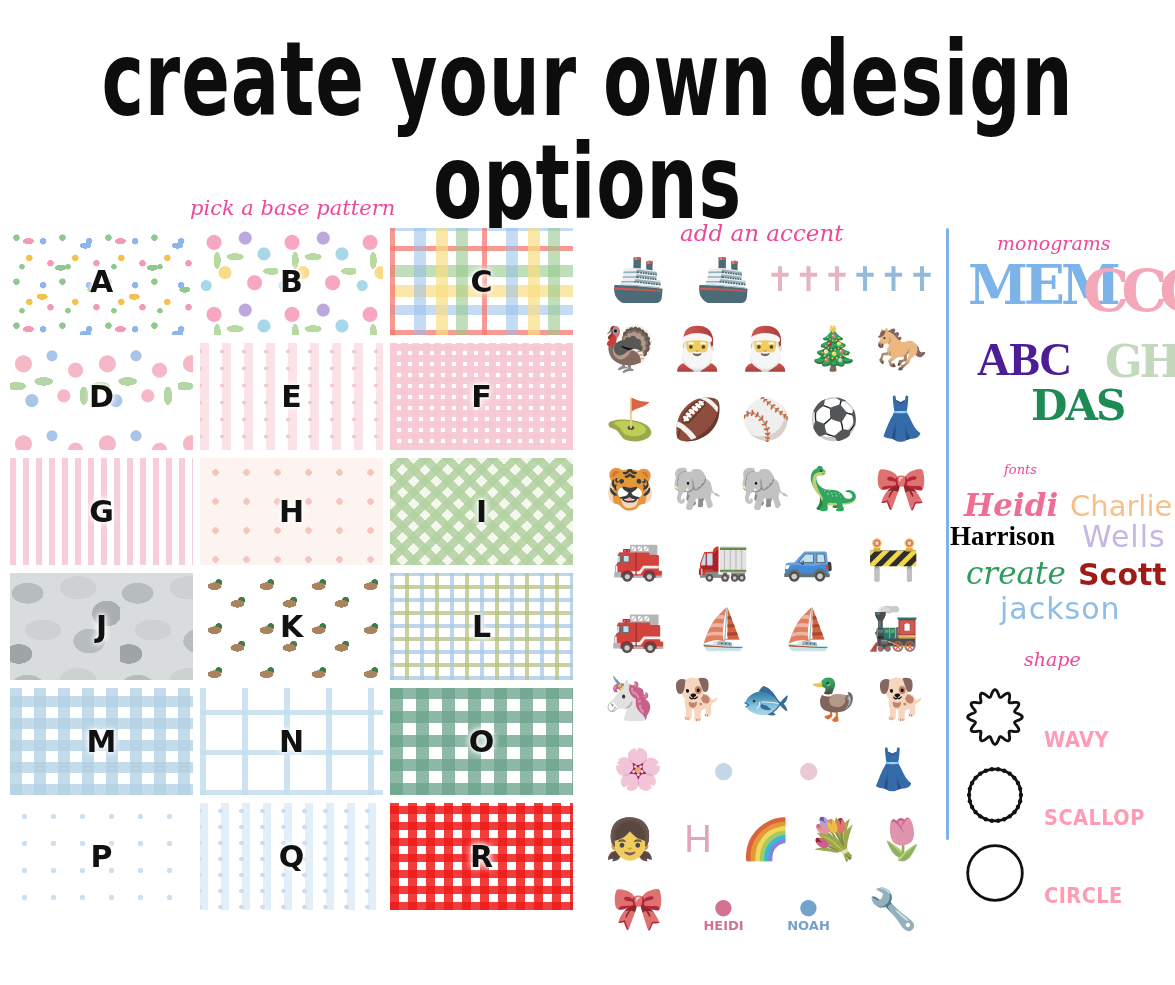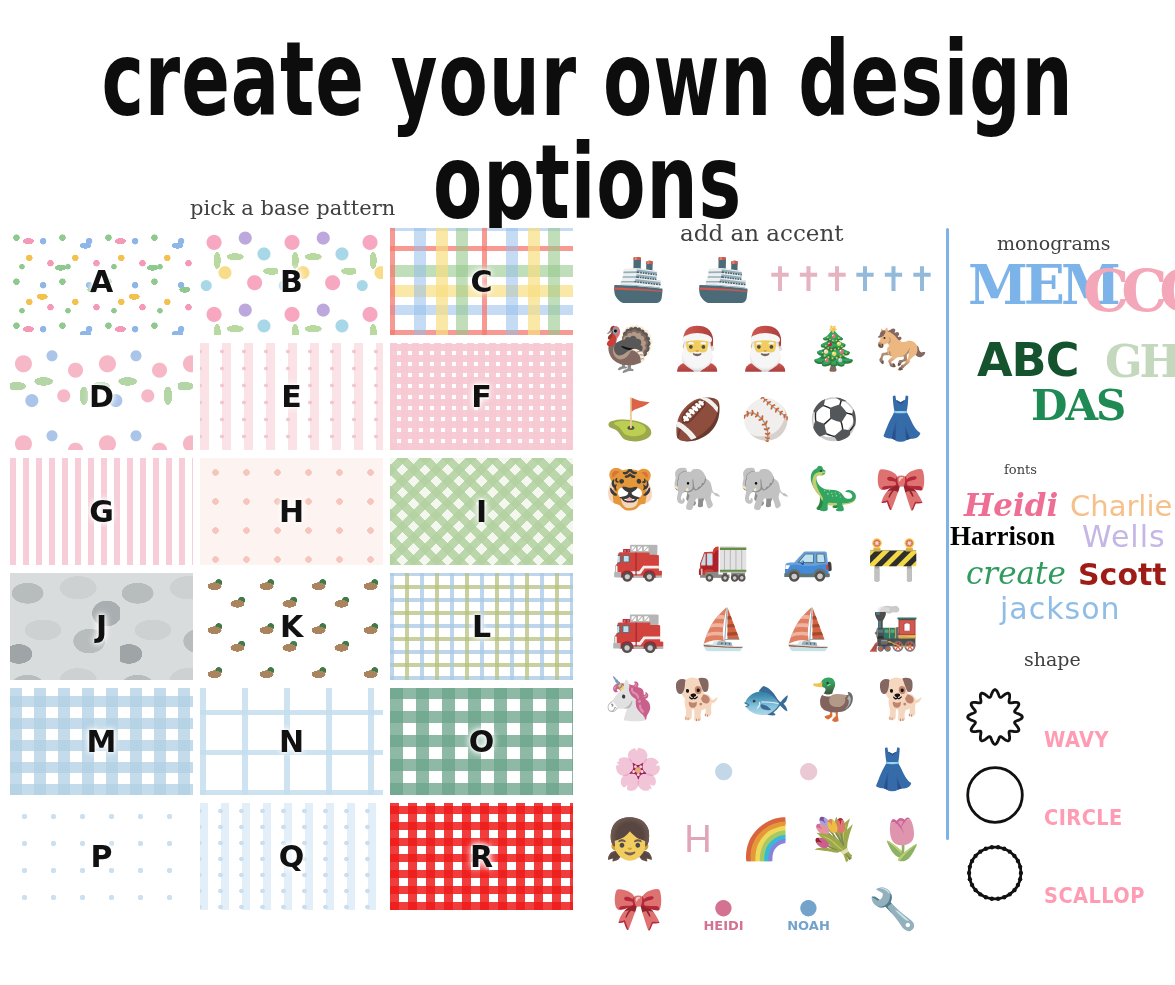--- a/index.html
+++ b/index.html
@@ -10,22 +10,22 @@
   #page-title{
     position:absolute;left:0;top:28px;width:1175px;text-align:center;
     font-family:"DejaVu Sans",sans-serif;
     font-size:78px;line-height:1;font-weight:700;color:#0d0d0d;
     letter-spacing:1px;text-transform:lowercase;
     transform:scaleY(1.32) scaleX(.92);transform-origin:center top;
   }
 
   
   .script-label{
-    font-family:"DejaVu Serif",serif;
-    color:#404040;white-space:nowrap;
+    font-family:"DejaVu Serif",serif;font-style:italic;
+    color:#ec4899;white-space:nowrap;
   }
 
   #label-base{position:absolute;left:190px;top:196px;font-size:21px;}
   #label-accent{position:absolute;left:680px;top:220px;font-size:23px;}
   #label-monograms{position:absolute;left:997px;top:232px;font-size:19px;}
   #label-fonts{position:absolute;left:1004px;top:462px;font-size:13px;}
   #label-shape{position:absolute;left:1024px;top:648px;font-size:19px;}
 
   
   #pattern-grid{
@@ -491,21 +491,21 @@
         <span>🔧</span>
       </div>
     </div>
   </div>
 
 <div id="divider" style="background: rgb(127, 179, 232);"></div>
 
 <div id="monogram-panel">
   <div class="mono" id="mono-mem" style="color: rgb(124, 179, 232);">MEM</div>
   <div class="mono" id="mono-ccc" style="color: rgb(244, 167, 185);">CCC</div>
-  <div class="mono" id="mono-abc" style="color: #14532d;">ABC</div>
+  <div class="mono" id="mono-abc" style="color: #4c1d95; font-family: Liberation Serif, serif;">ABC</div>
   <div class="mono" id="mono-ghp" style="color: rgb(195, 216, 189);">GHP</div>
   <div class="mono" id="mono-das" style="color: rgb(30, 138, 84);">DAS</div>
 </div>
 
 <div id="fonts-panel">
   <div class="fnt" id="fnt-heidi" style="color: rgb(239, 111, 148);">Heidi</div>
   <div class="fnt" id="fnt-charlie" style="color: rgb(246, 192, 138);">Charlie</div>
   <div class="fnt" id="fnt-harrison" style="color: #000000; font-family: Liberation Serif, serif;">Harrison</div>
   <div class="fnt" id="fnt-wells" style="color: rgb(197, 182, 230);">Wells</div>
   <div class="fnt" id="fnt-tucker" style="color: rgb(47, 156, 94);">create</div>
@@ -515,29 +515,20 @@
 
 <div id="shape-panel">
 
   <div class="shape-row">
     <div class="shape-fig">
       <svg viewBox="0 0 100 100" aria-hidden="true">
         <path id="wavy-path" fill="none" stroke="#111" stroke-width="4" d="M89.00 50.00 L88.94 50.51 L88.74 51.01 L88.43 51.51 L87.99 51.99 L87.46 52.45 L86.83 52.90 L86.12 53.32 L85.35 53.72 L84.54 54.09 L83.71 54.44 L82.87 54.77 L82.06 55.08 L81.27 55.37 L80.54 55.66 L79.88 55.94 L79.30 56.23 L78.82 56.52 L78.44 56.83 L78.17 57.15 L78.01 57.51 L77.97 57.89 L78.04 58.31 L78.22 58.76 L78.49 59.26 L78.85 59.79 L79.28 60.37 L79.77 60.98 L80.30 61.63 L80.85 62.31 L81.41 63.01 L81.96 63.73 L82.47 64.46 L82.94 65.18 L83.34 65.90 L83.66 66.60 L83.90 67.27 L84.03 67.91 L84.06 68.49 L83.97 69.03 L83.77 69.50 L83.46 69.91 L83.04 70.25 L82.52 70.52 L81.91 70.72 L81.21 70.85 L80.44 70.92 L79.62 70.93 L78.76 70.89 L77.87 70.81 L76.97 70.70 L76.09 70.56 L75.22 70.42 L74.40 70.29 L73.62 70.17 L72.90 70.09 L72.26 70.04 L71.70 70.06 L71.21 70.13 L70.82 70.28 L70.51 70.51 L70.28 70.82 L70.13 71.21 L70.06 71.70 L70.04 72.26 L70.09 72.90 L70.17 73.62 L70.29 74.40 L70.42 75.22 L70.56 76.09 L70.70 76.97 L70.81 77.87 L70.89 78.76 L70.93 79.62 L70.92 80.44 L70.85 81.21 L70.72 81.91 L70.52 82.52 L70.25 83.04 L69.91 83.46 L69.50 83.77 L69.03 83.97 L68.49 84.06 L67.91 84.03 L67.27 83.90 L66.60 83.66 L65.90 83.34 L65.18 82.94 L64.46 82.47 L63.73 81.96 L63.01 81.41 L62.31 80.85 L61.63 80.30 L60.98 79.77 L60.37 79.28 L59.79 78.85 L59.26 78.49 L58.76 78.22 L58.31 78.04 L57.89 77.97 L57.51 78.01 L57.15 78.17 L56.83 78.44 L56.52 78.82 L56.23 79.30 L55.94 79.88 L55.66 80.54 L55.37 81.27 L55.08 82.06 L54.77 82.87 L54.44 83.71 L54.09 84.54 L53.72 85.35 L53.32 86.12 L52.90 86.83 L52.45 87.46 L51.99 87.99 L51.51 88.43 L51.01 88.74 L50.51 88.94 L50.00 89.00 L49.49 88.94 L48.99 88.74 L48.49 88.43 L48.01 87.99 L47.55 87.46 L47.10 86.83 L46.68 86.12 L46.28 85.35 L45.91 84.54 L45.56 83.71 L45.23 82.87 L44.92 82.06 L44.63 81.27 L44.34 80.54 L44.06 79.88 L43.77 79.30 L43.48 78.82 L43.17 78.44 L42.85 78.17 L42.49 78.01 L42.11 77.97 L41.69 78.04 L41.24 78.22 L40.74 78.49 L40.21 78.85 L39.63 79.28 L39.02 79.77 L38.37 80.30 L37.69 80.85 L36.99 81.41 L36.27 81.96 L35.54 82.47 L34.82 82.94 L34.10 83.34 L33.40 83.66 L32.73 83.90 L32.09 84.03 L31.51 84.06 L30.97 83.97 L30.50 83.77 L30.09 83.46 L29.75 83.04 L29.48 82.52 L29.28 81.91 L29.15 81.21 L29.08 80.44 L29.07 79.62 L29.11 78.76 L29.19 77.87 L29.30 76.97 L29.44 76.09 L29.58 75.22 L29.71 74.40 L29.83 73.62 L29.91 72.90 L29.96 72.26 L29.94 71.70 L29.87 71.21 L29.72 70.82 L29.49 70.51 L29.18 70.28 L28.79 70.13 L28.30 70.06 L27.74 70.04 L27.10 70.09 L26.38 70.17 L25.60 70.29 L24.78 70.42 L23.91 70.56 L23.03 70.70 L22.13 70.81 L21.24 70.89 L20.38 70.93 L19.56 70.92 L18.79 70.85 L18.09 70.72 L17.48 70.52 L16.96 70.25 L16.54 69.91 L16.23 69.50 L16.03 69.03 L15.94 68.49 L15.97 67.91 L16.10 67.27 L16.34 66.60 L16.66 65.90 L17.06 65.18 L17.53 64.46 L18.04 63.73 L18.59 63.01 L19.15 62.31 L19.70 61.63 L20.23 60.98 L20.72 60.37 L21.15 59.79 L21.51 59.26 L21.78 58.76 L21.96 58.31 L22.03 57.89 L21.99 57.51 L21.83 57.15 L21.56 56.83 L21.18 56.52 L20.70 56.23 L20.12 55.94 L19.46 55.66 L18.73 55.37 L17.94 55.08 L17.13 54.77 L16.29 54.44 L15.46 54.09 L14.65 53.72 L13.88 53.32 L13.17 52.90 L12.54 52.45 L12.01 51.99 L11.57 51.51 L11.26 51.01 L11.06 50.51 L11.00 50.00 L11.06 49.49 L11.26 48.99 L11.57 48.49 L12.01 48.01 L12.54 47.55 L13.17 47.10 L13.88 46.68 L14.65 46.28 L15.46 45.91 L16.29 45.56 L17.13 45.23 L17.94 44.92 L18.73 44.63 L19.46 44.34 L20.12 44.06 L20.70 43.77 L21.18 43.48 L21.56 43.17 L21.83 42.85 L21.99 42.49 L22.03 42.11 L21.96 41.69 L21.78 41.24 L21.51 40.74 L21.15 40.21 L20.72 39.63 L20.23 39.02 L19.70 38.37 L19.15 37.69 L18.59 36.99 L18.04 36.27 L17.53 35.54 L17.06 34.82 L16.66 34.10 L16.34 33.40 L16.10 32.73 L15.97 32.09 L15.94 31.51 L16.03 30.97 L16.23 30.50 L16.54 30.09 L16.96 29.75 L17.48 29.48 L18.09 29.28 L18.79 29.15 L19.56 29.08 L20.38 29.07 L21.24 29.11 L22.13 29.19 L23.03 29.30 L23.91 29.44 L24.78 29.58 L25.60 29.71 L26.38 29.83 L27.10 29.91 L27.74 29.96 L28.30 29.94 L28.79 29.87 L29.18 29.72 L29.49 29.49 L29.72 29.18 L29.87 28.79 L29.94 28.30 L29.96 27.74 L29.91 27.10 L29.83 26.38 L29.71 25.60 L29.58 24.78 L29.44 23.91 L29.30 23.03 L29.19 22.13 L29.11 21.24 L29.07 20.38 L29.08 19.56 L29.15 18.79 L29.28 18.09 L29.48 17.48 L29.75 16.96 L30.09 16.54 L30.50 16.23 L30.97 16.03 L31.51 15.94 L32.09 15.97 L32.73 16.10 L33.40 16.34 L34.10 16.66 L34.82 17.06 L35.54 17.53 L36.27 18.04 L36.99 18.59 L37.69 19.15 L38.37 19.70 L39.02 20.23 L39.63 20.72 L40.21 21.15 L40.74 21.51 L41.24 21.78 L41.69 21.96 L42.11 22.03 L42.49 21.99 L42.85 21.83 L43.17 21.56 L43.48 21.18 L43.77 20.70 L44.06 20.12 L44.34 19.46 L44.63 18.73 L44.92 17.94 L45.23 17.13 L45.56 16.29 L45.91 15.46 L46.28 14.65 L46.68 13.88 L47.10 13.17 L47.55 12.54 L48.01 12.01 L48.49 11.57 L48.99 11.26 L49.49 11.06 L50.00 11.00 L50.51 11.06 L51.01 11.26 L51.51 11.57 L51.99 12.01 L52.45 12.54 L52.90 13.17 L53.32 13.88 L53.72 14.65 L54.09 15.46 L54.44 16.29 L54.77 17.13 L55.08 17.94 L55.37 18.73 L55.66 19.46 L55.94 20.12 L56.23 20.70 L56.52 21.18 L56.83 21.56 L57.15 21.83 L57.51 21.99 L57.89 22.03 L58.31 21.96 L58.76 21.78 L59.26 21.51 L59.79 21.15 L60.37 20.72 L60.98 20.23 L61.63 19.70 L62.31 19.15 L63.01 18.59 L63.73 18.04 L64.46 17.53 L65.18 17.06 L65.90 16.66 L66.60 16.34 L67.27 16.10 L67.91 15.97 L68.49 15.94 L69.03 16.03 L69.50 16.23 L69.91 16.54 L70.25 16.96 L70.52 17.48 L70.72 18.09 L70.85 18.79 L70.92 19.56 L70.93 20.38 L70.89 21.24 L70.81 22.13 L70.70 23.03 L70.56 23.91 L70.42 24.78 L70.29 25.60 L70.17 26.38 L70.09 27.10 L70.04 27.74 L70.06 28.30 L70.13 28.79 L70.28 29.18 L70.51 29.49 L70.82 29.72 L71.21 29.87 L71.70 29.94 L72.26 29.96 L72.90 29.91 L73.62 29.83 L74.40 29.71 L75.22 29.58 L76.09 29.44 L76.97 29.30 L77.87 29.19 L78.76 29.11 L79.62 29.07 L80.44 29.08 L81.21 29.15 L81.91 29.28 L82.52 29.48 L83.04 29.75 L83.46 30.09 L83.77 30.50 L83.97 30.97 L84.06 31.51 L84.03 32.09 L83.90 32.73 L83.66 33.40 L83.34 34.10 L82.94 34.82 L82.47 35.54 L81.96 36.27 L81.41 36.99 L80.85 37.69 L80.30 38.37 L79.77 39.02 L79.28 39.63 L78.85 40.21 L78.49 40.74 L78.22 41.24 L78.04 41.69 L77.97 42.11 L78.01 42.49 L78.17 42.85 L78.44 43.17 L78.82 43.48 L79.30 43.77 L79.88 44.06 L80.54 44.34 L81.27 44.63 L82.06 44.92 L82.87 45.23 L83.71 45.56 L84.54 45.91 L85.35 46.28 L86.12 46.68 L86.83 47.10 L87.46 47.55 L87.99 48.01 L88.43 48.49 L88.74 48.99 L88.94 49.49 L89.00 50.00 Z"></path>
       </svg>
     </div>
     <div class="shape-label" style="color: rgb(255, 155, 179);">WAVY</div>
-  </div>
-
-  <div class="shape-row">
-    <div class="shape-fig">
-      <svg viewBox="0 0 100 100" aria-hidden="true">
-        <circle cx="50" cy="50" r="39" fill="none" stroke="#111" stroke-width="4"></circle>
-      </svg>
-    </div>
-    <div class="shape-label" style="color: rgb(255, 155, 179);">CIRCLE</div>
   </div>
 
   <div class="shape-row">
     <div class="shape-fig">
       <svg viewBox="0 0 100 100" aria-hidden="true">
         <circle cx="50" cy="50" r="37" fill="none" stroke="#111" stroke-width="4"></circle>
         <g id="scallop-dots" fill="#111">
             <circle cx="87.00" cy="50.00" r="3.1"></circle>
             <circle cx="85.92" cy="58.85" r="3.1"></circle>
             <circle cx="82.76" cy="67.19" r="3.1"></circle>
@@ -563,13 +554,22 @@
             <circle cx="71.02" cy="19.55" r="3.1"></circle>
             <circle cx="77.69" cy="25.46" r="3.1"></circle>
             <circle cx="82.76" cy="32.81" r="3.1"></circle>
             <circle cx="85.92" cy="41.15" r="3.1"></circle>
           </g>
       </svg>
     </div>
     <div class="shape-label" style="color: rgb(255, 155, 179);">SCALLOP</div>
   </div>
 
+  <div class="shape-row">
+    <div class="shape-fig">
+      <svg viewBox="0 0 100 100" aria-hidden="true">
+        <circle cx="50" cy="50" r="39" fill="none" stroke="#111" stroke-width="4"></circle>
+      </svg>
+    </div>
+    <div class="shape-label" style="color: rgb(255, 155, 179);">CIRCLE</div>
+  </div>
+
 </div>
 
 </body></html>

